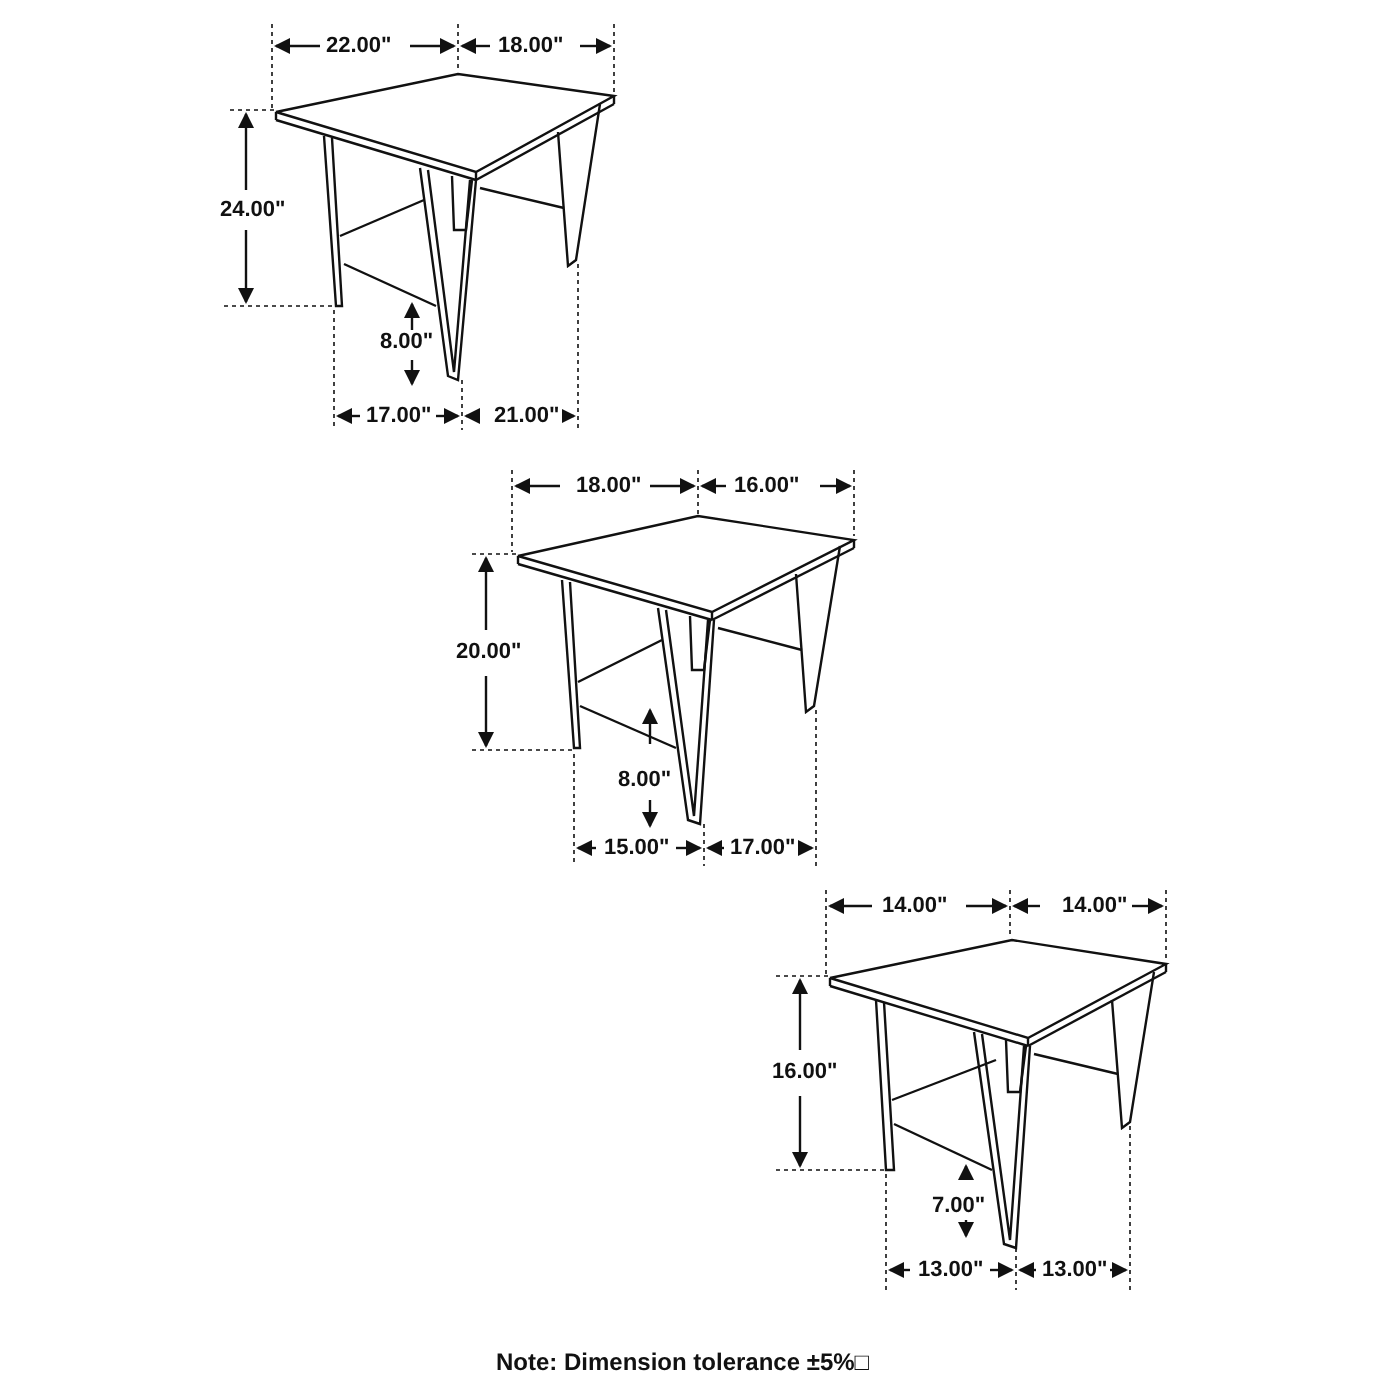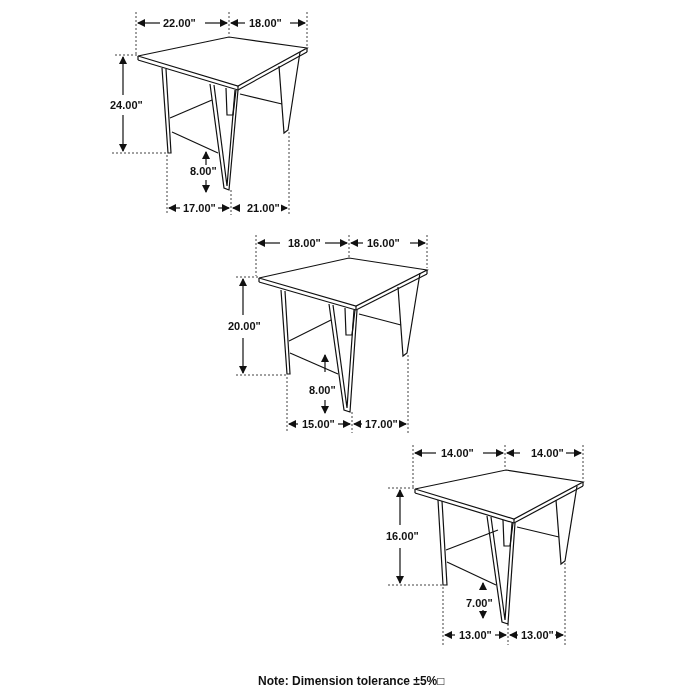--- a/index.html
+++ b/index.html
@@ -1,21 +1,21 @@
 <!DOCTYPE html>
 <html><head>
   <meta charset="utf-8">
   <style>
     html, body { margin:0; padding:0; background:#ffffff; }
     body { width:700px; height:700px; position:relative; overflow:hidden;
            font-family:"Liberation Sans", sans-serif; }
     .stage { position:absolute; left:0; top:0; width:700px; height:700px; }
     .lbl { position:absolute; font-family:"Liberation Sans", sans-serif; font-weight:bold;
            font-size:11px; color:#111; background:#fff; padding:0 1px; line-height:13px; white-space:nowrap; }
-    .note { position:absolute; left:258px; top:674px; font-family:"Liberation Sans", sans-serif;
+    .note { position:absolute; left:248px; top:674px; font-family:"Liberation Sans", sans-serif;
             font-weight:bold; font-size:12px; color:#111; }
     svg { position:absolute; left:0; top:0; }
   </style>
 </head>
 <body>
 
 <div class="stage">
   <svg width="700" height="700" viewBox="0 0 700 700">
     <defs>
       <marker id="ah" markerWidth="8" markerHeight="8" refX="7" refY="4" orient="auto" markerUnits="userSpaceOnUse">

